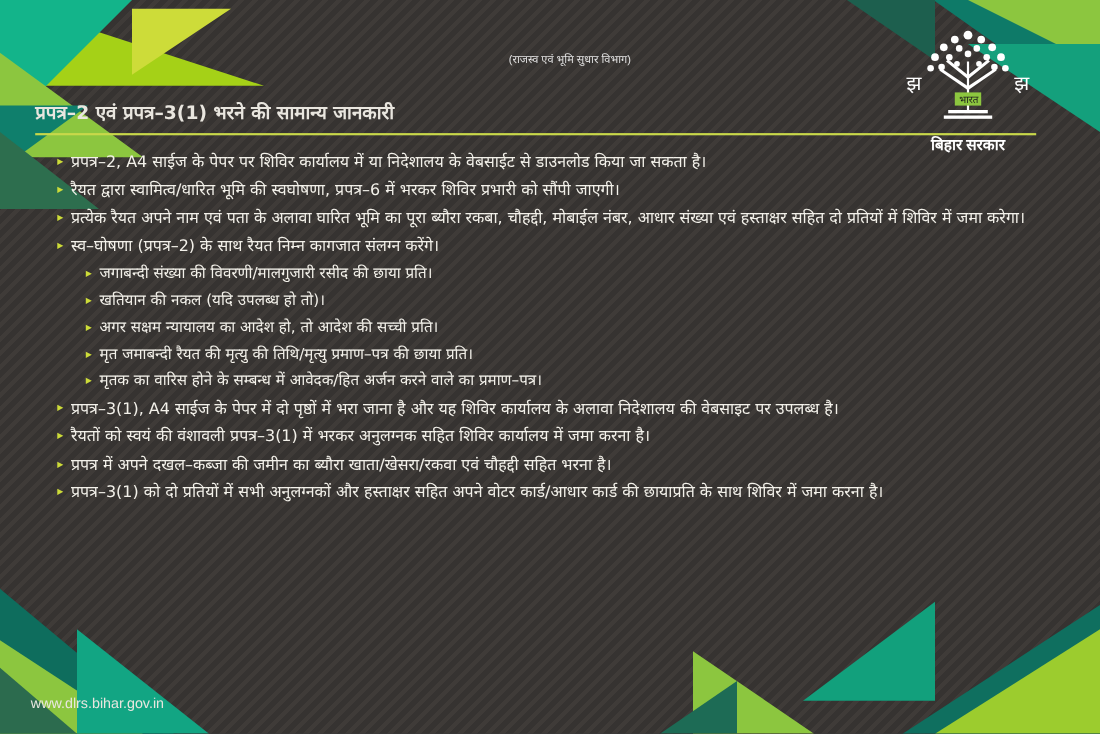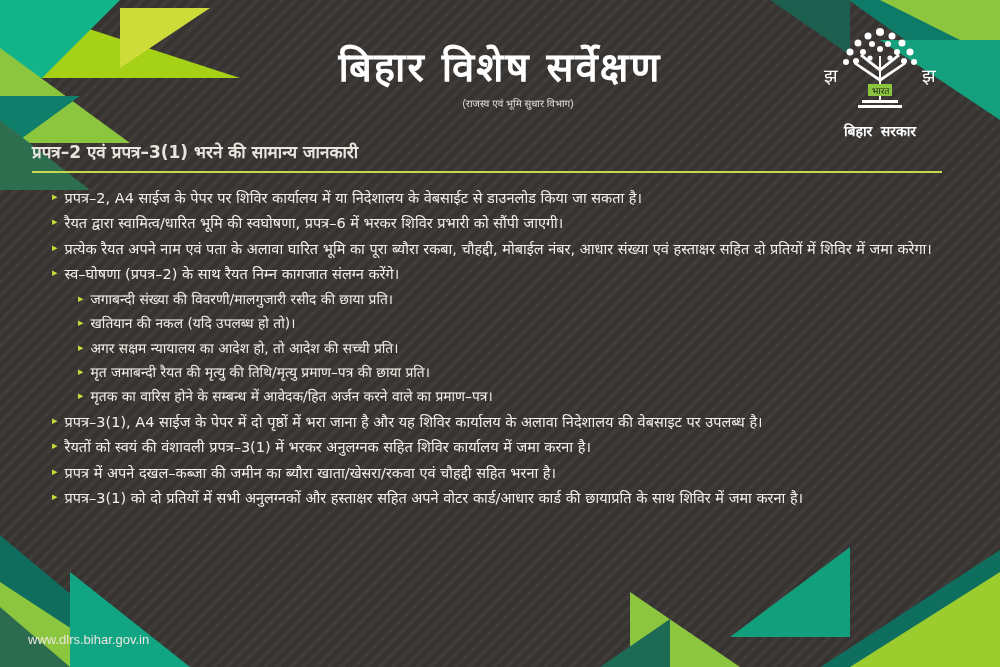--- a/index.html
+++ b/index.html
@@ -98,21 +98,21 @@
   }
 
   
   .emblem {
     position: absolute; z-index: 6;
     top: 22px; right: 45px;
     width: 150px; text-align: center;
   }
   .emblem svg { display: block; margin: 0 auto; }
   .emblem-caption {
-    font-family: Liberation Mono, monospace;
+    font-family: Liberation Serif, serif;
     color: #ffffff; font-size: 14px; font-weight: bold;
     margin-top: 4px;
   }
 
   
   .section {
     position: relative; z-index: 5;
     margin: 30px 58px 0 32px;
   }
   .section-title {
@@ -225,21 +225,20 @@
       <text x="14" y="60" fill="#ffffff" font-size="18" font-family="DejaVu Sans, sans-serif">झ</text>
       <text x="112" y="60" fill="#ffffff" font-size="18" font-family="DejaVu Sans, sans-serif">झ</text>
 
       <rect x="58" y="62" width="24" height="12" fill="#8cc63f"></rect>
       <text x="62" y="72" fill="#1b1b1b" font-size="9" font-family="DejaVu Sans, sans-serif">भारत</text>
     </svg>
     <div class="emblem-caption">बिहार सरकार</div>
   </div>
 
   <div class="header">
-    <div class="title">बिहार विशेष सर्वेक्षण</div>
     <div class="subsub">(राजस्व एवं भूमि सुधार विभाग)</div>
   </div>
 
   <div class="section">
     <div class="section-title">प्रपत्र–2 एवं प्रपत्र–3(1) भरने की सामान्य जानकारी</div>
     <div class="rule"></div>
   </div>
 
   <div class="content">
     <ul id="items-root">

